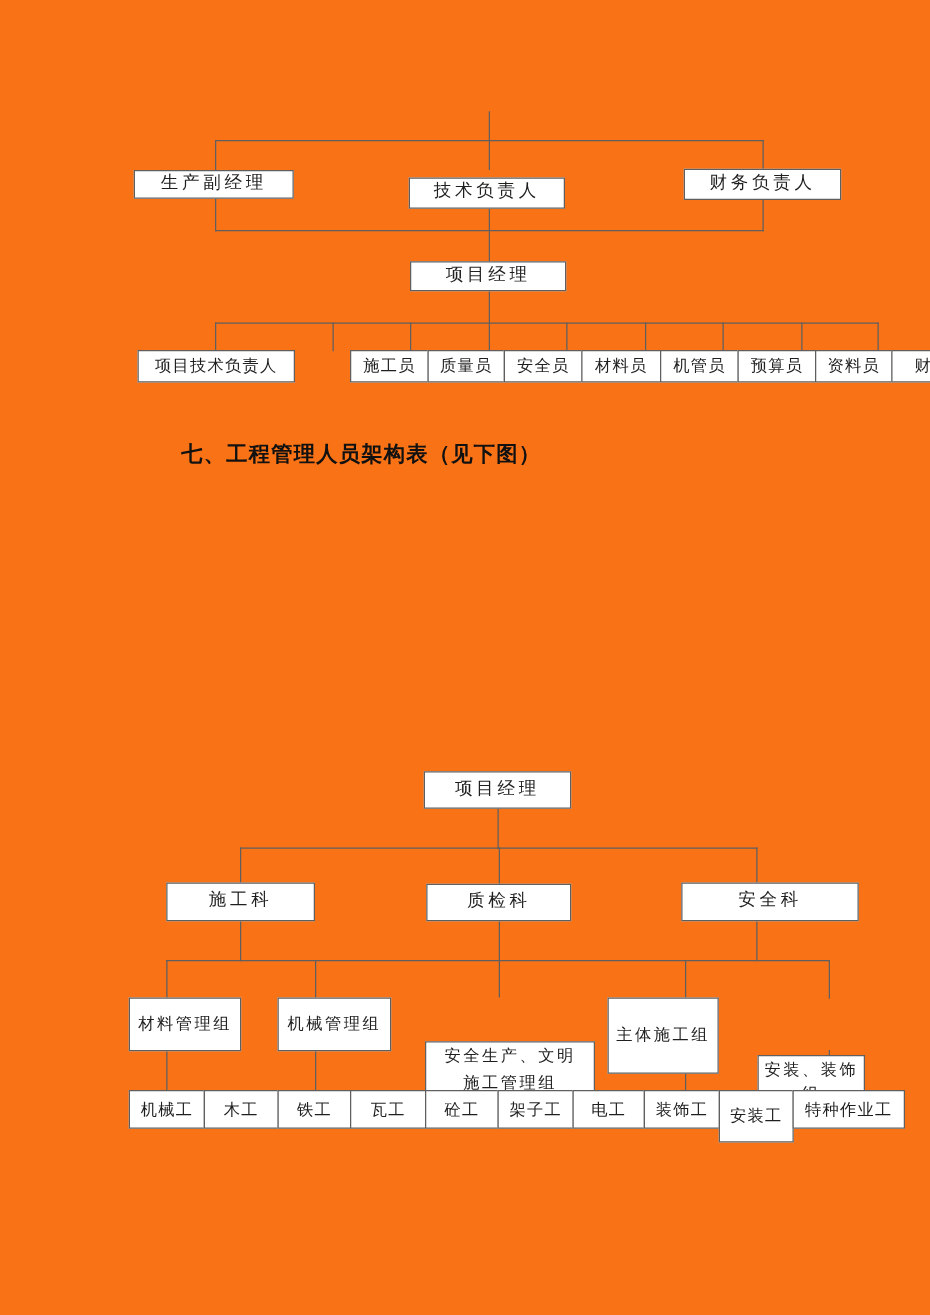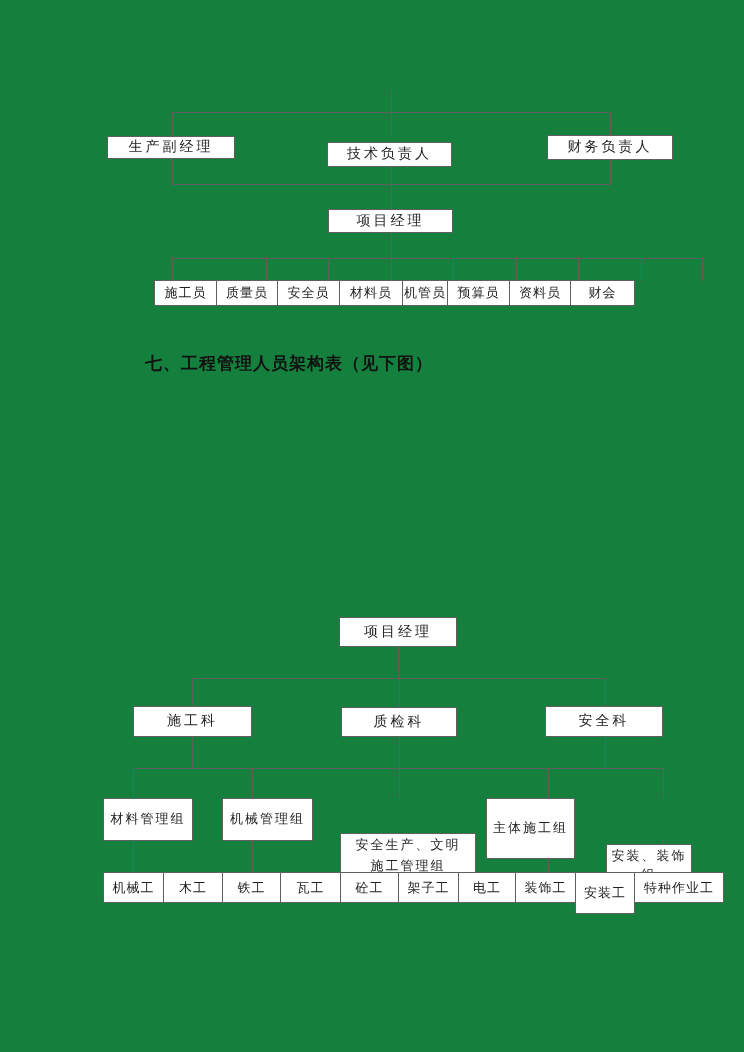--- a/index.html
+++ b/index.html
@@ -2,21 +2,21 @@
 <html><head>
 <meta charset="utf-8">
 <style>
   * { margin: 0; padding: 0; box-sizing: border-box; }
   html, body { background: #ffffff; }
   body { font-family: "Liberation Serif", "DejaVu Serif", serif; }
   .page {
     position: relative;
     width: 744px;
     height: 1052px;
-    background: #15803d;
+    background: #f97316;
     overflow: hidden;
     --line: #5f5f5f;
     --ink: #1f1f1f;
   }
   .chart { position: absolute; left: 0; top: 0; width: 100%; height: 100%; }
   .line { position: absolute; background: var(--line); }
   .obox {
     position: absolute;
     border: 1px solid var(--line);
     background: #ffffff;
@@ -82,25 +82,26 @@
       <div class="line" style="left: 453px; top: 258px; width: 1px; height: 23px;"></div>
       <div class="line" style="left: 516px; top: 258px; width: 1px; height: 23px;"></div>
       <div class="line" style="left: 578px; top: 258px; width: 1px; height: 23px;"></div>
       <div class="line" style="left: 641px; top: 258px; width: 1px; height: 23px;"></div>
       <div class="line" style="left: 702px; top: 258px; width: 1px; height: 23px;"></div>
       <div class="obox" style="left: 107px; top: 136px; width: 128px; height: 23px;">生产副经理</div>
       <div class="obox" style="left: 327px; top: 142px; width: 125px; height: 25px;">技术负责人</div>
       <div class="obox" style="left: 547px; top: 135px; width: 126px; height: 25px;">财务负责人</div>
       <div class="obox" style="left: 328px; top: 209px; width: 125px; height: 24px;">项目经理</div>
       <div class="orow" style="left: 110px; top: 280px; height: 26px;">
+        <div class="ocell" style="width: 126px; height: 26px;">项目技术负责人</div>
         <div class="ocell" style="width: 63px; height: 26px; margin-left: 44px;">施工员</div>
         <div class="ocell" style="width: 62px; height: 26px;">质量员</div>
         <div class="ocell" style="width: 63px; height: 26px;">安全员</div>
         <div class="ocell" style="width: 64px; height: 26px;">材料员</div>
-        <div class="ocell" style="width: 46px; height: 26px;">机管员</div>
+        <div class="ocell" style="width: 63px; height: 26px;">机管员</div>
         <div class="ocell" style="width: 63px; height: 26px;">预算员</div>
         <div class="ocell" style="width: 62px; height: 26px;">资料员</div>
         <div class="ocell" style="width: 65px; height: 26px;">财会</div>
       </div>
     </div>
   <div class="heading">七、工程管理人员架构表（见下图）</div>
   <div class="chart">
       <div class="line" style="left: 398px; top: 647px; width: 1px; height: 32px;"></div>
       <div class="line" style="left: 192px; top: 678px; width: 414px; height: 1px;"></div>
       <div class="line" style="left: 192px; top: 678px; width: 1px; height: 29px;"></div>
@@ -115,21 +116,21 @@
       <div class="line" style="left: 548px; top: 768px; width: 1px; height: 31px;"></div>
       <div class="line" style="left: 663px; top: 768px; width: 1px; height: 31px;"></div>
       <div class="line" style="left: 133px; top: 840px; width: 1px; height: 33px;"></div>
       <div class="line" style="left: 252px; top: 840px; width: 1px; height: 33px;"></div>
       <div class="line" style="left: 399px; top: 841px; width: 1px; height: 32px;"></div>
       <div class="line" style="left: 548px; top: 840px; width: 1px; height: 33px;"></div>
       <div class="line" style="left: 663px; top: 840px; width: 1px; height: 33px;"></div>
       <div class="obox" style="left: 339px; top: 617px; width: 118px; height: 30px;">项目经理</div>
       <div class="obox" style="left: 133px; top: 706px; width: 119px; height: 31px;">施工科</div>
       <div class="obox" style="left: 341px; top: 707px; width: 116px; height: 30px;">质检科</div>
-      <div class="obox" style="left: 545px; top: 706px; width: 118px; height: 31px;">安全科</div>
+      <div class="obox" style="left: 545px; top: 706px; width: 142px; height: 31px;">安全科</div>
       <div class="obox sm" style="left: 103px; top: 798px; width: 90px; height: 43px;">材料管理组</div>
       <div class="obox sm" style="left: 222px; top: 798px; width: 91px; height: 43px;">机械管理组</div>
       <div class="obox two-line" style="left: 340px; top: 797px; width: 136px; height: 45px; margin-top: 36px;">安全生产、文明
 施工管理组</div>
       <div class="obox sm" style="left: 486px; top: 798px; width: 89px; height: 61px;">主体施工组</div>
       <div class="obox sm" style="left: 606px; top: 844px; width: 86px; height: 43px;">安装、装饰组</div>
       <div class="orow" style="left: 103px; top: 872px; height: 31px;">
         <div class="ocell" style="width: 61px; height: 31px;">机械工</div>
         <div class="ocell" style="width: 60px; height: 31px;">木工</div>
         <div class="ocell" style="width: 59px; height: 31px;">铁工</div>

